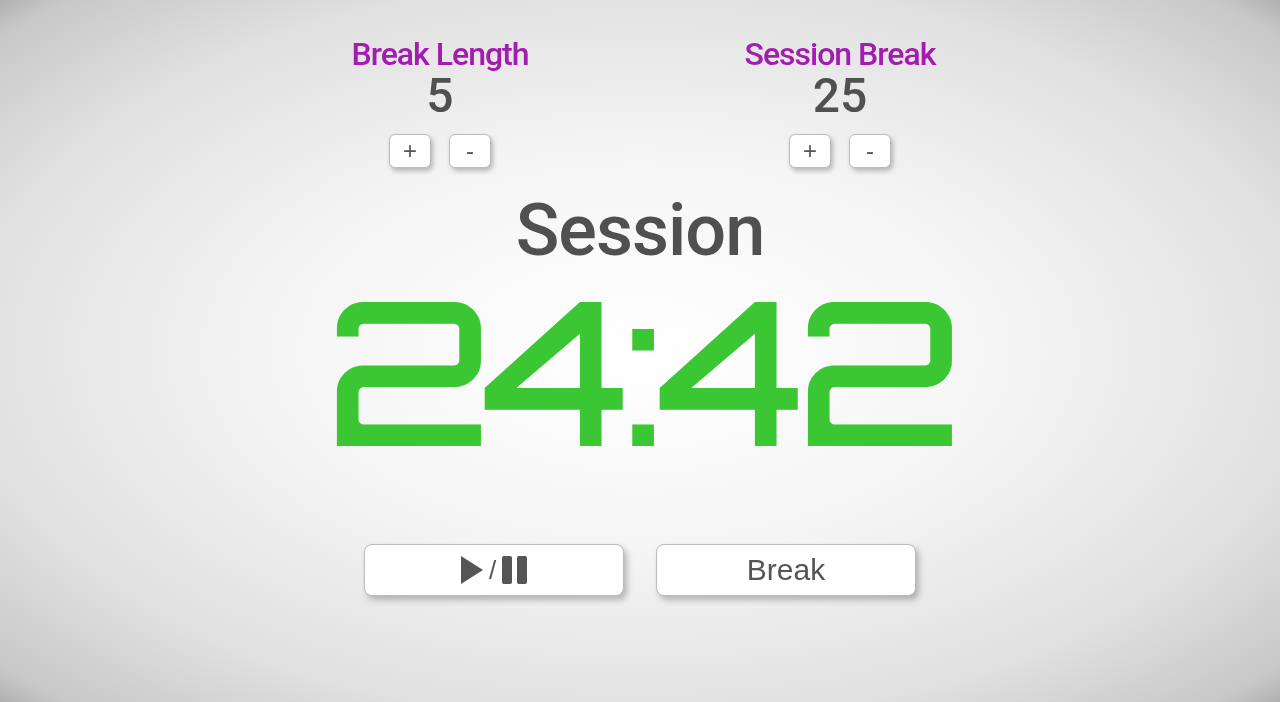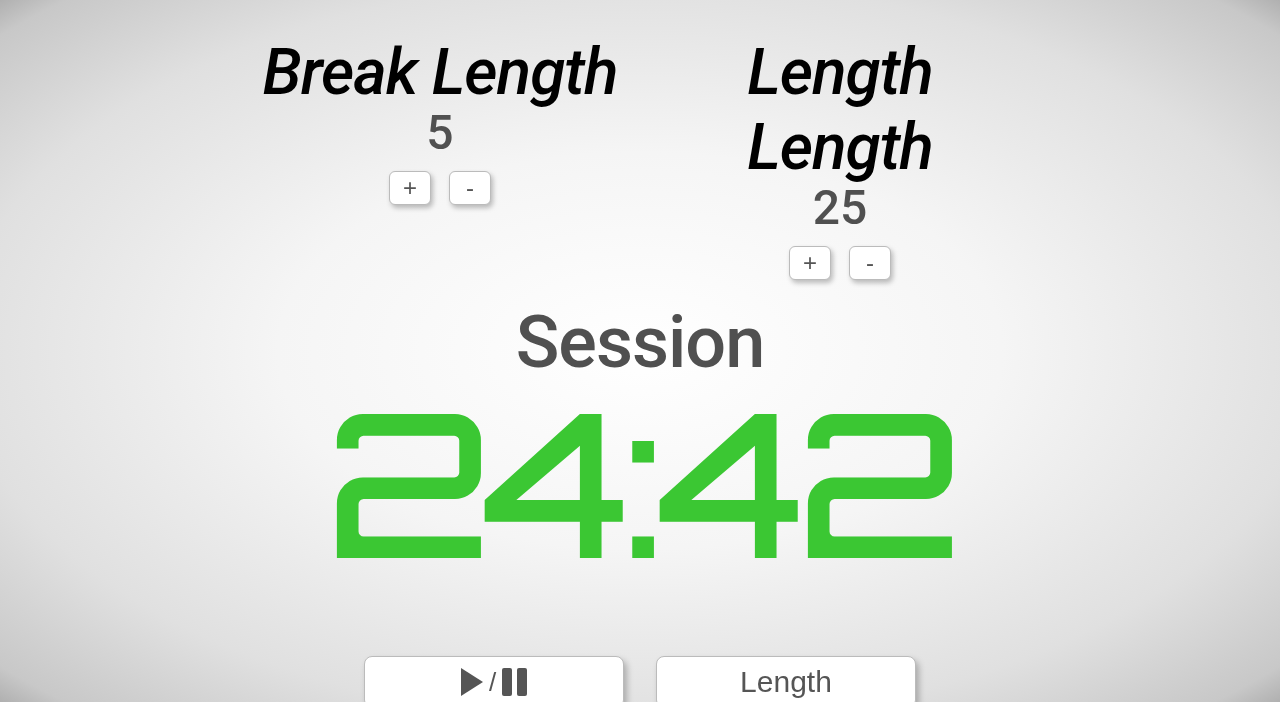--- a/index.html
+++ b/index.html
@@ -24,25 +24,24 @@
   .length-controls {
     display: flex;
     gap: 40px;
     margin-top: 35px;
   }
   .length-block {
     text-align: center;
     width: 360px;
   }
   .length-label {
-    font-size: 64px;
+    font-size: 32px;
     font-weight: 500;
-    color: #000000;
+    color: #a21caf;
     letter-spacing: -1px;
-    font-style: italic;
   }
   .length-value {
     font-size: 48px;
     font-weight: 500;
     color: #505050;
     margin-top: -6px;
   }
   .pm-row {
     margin-top: 10px;
     display: flex;
@@ -138,21 +137,21 @@
 <div class="length-controls">
   <div class="length-block">
     <div class="length-label">Break Length</div>
     <div class="length-value">5</div>
     <div class="pm-row">
       <button class="pm-btn">+</button>
       <button class="pm-btn">-</button>
     </div>
   </div>
   <div class="length-block">
-    <div class="length-label">Length Length</div>
+    <div class="length-label">Session Break</div>
     <div class="length-value">25</div>
     <div class="pm-row">
       <button class="pm-btn">+</button>
       <button class="pm-btn">-</button>
     </div>
   </div>
 </div>
 
 <div class="timer-label">Session</div>
 
@@ -164,14 +163,14 @@
 
 <div class="controls">
   <button class="ctrl-btn">
     <span class="play-icon"></span>
     <span class="sep">/</span>
     <span class="pause-icon">
         <span></span>
         <span></span>
       </span>
   </button>
-  <button class="ctrl-btn">Length</button>
+  <button class="ctrl-btn">Break</button>
 </div>
 
 </body></html>

